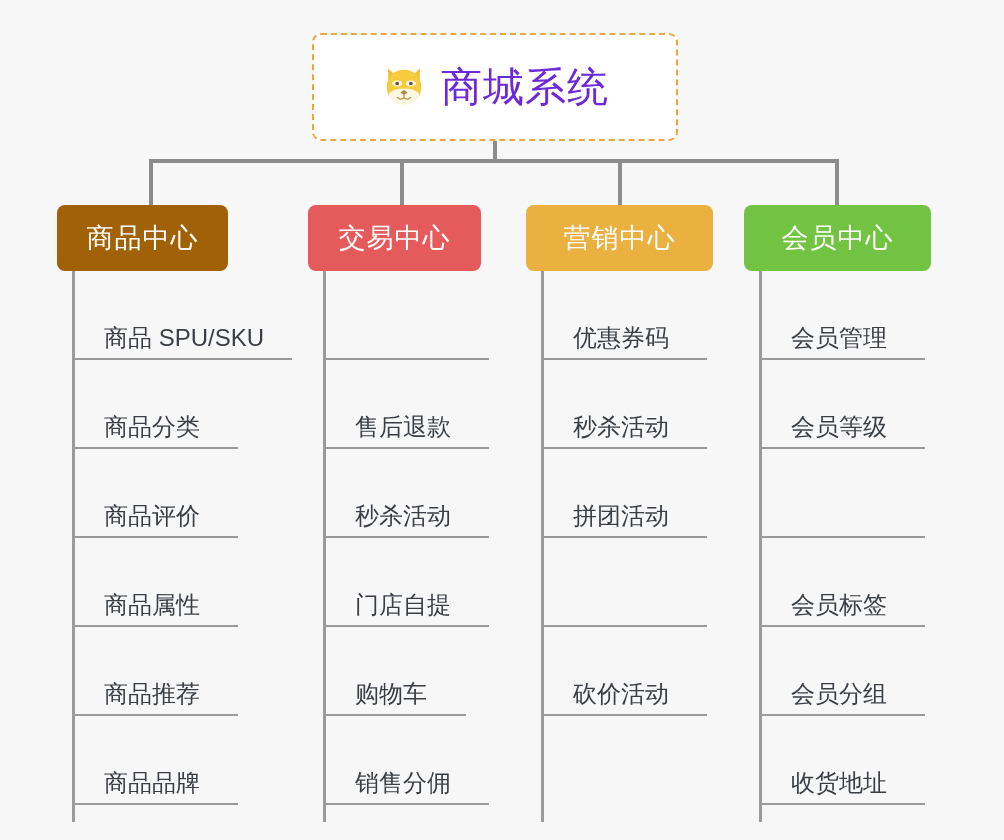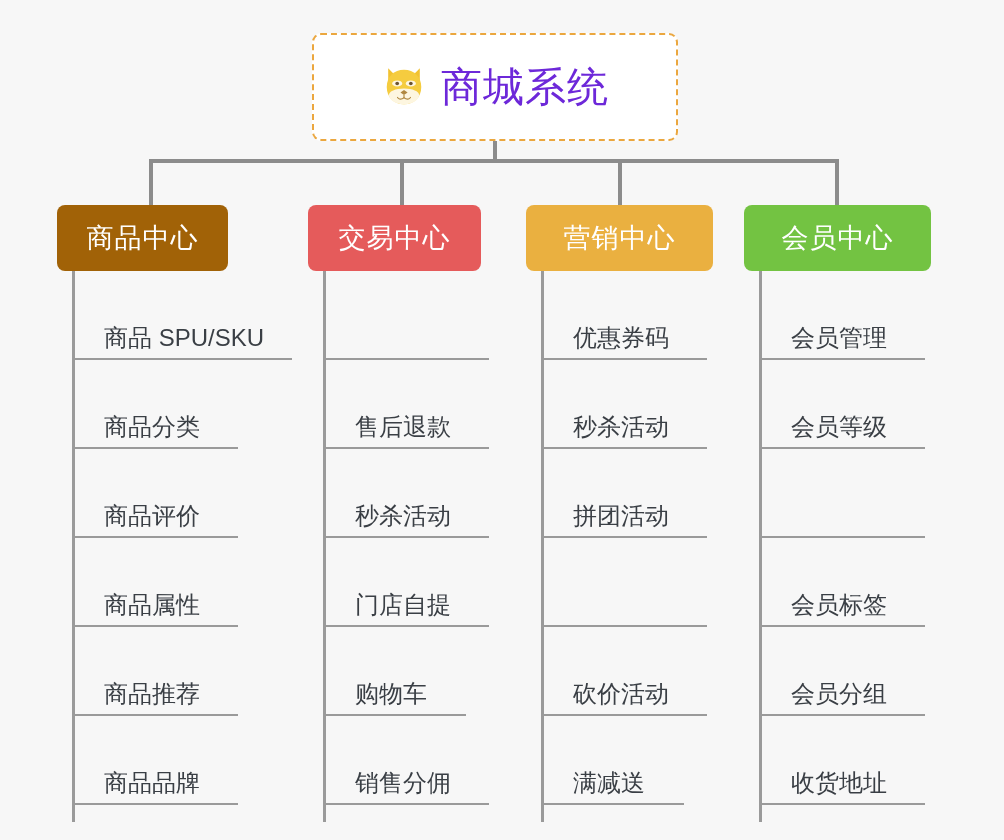--- a/index.html
+++ b/index.html
@@ -226,24 +226,20 @@
         <div class="leaf-line" style="width:166px;"></div>
         <span class="leaf-label">拼团活动</span>
       </div>
       <div class="leaf">
         <div class="leaf-line" style="width:166px;"></div>
       </div>
       <div class="leaf">
         <div class="leaf-line" style="width:166px;"></div>
         <span class="leaf-label">砍价活动</span>
       </div>
-      <div class="leaf">
-        <div class="leaf-line" style="width:143px;"></div>
-        <span class="leaf-label">满减送</span>
-      </div>
     </div>
   </div>
 
   <div class="branch" style="left:744px; width:190px;">
     <div class="branch-header" style="background:#73c342; width:187px;">
       <span>会员中心</span>
     </div>
     <div class="leaves">
       <div class="leaf-trunk" style="height:551px;"></div>
       <div class="leaf">

